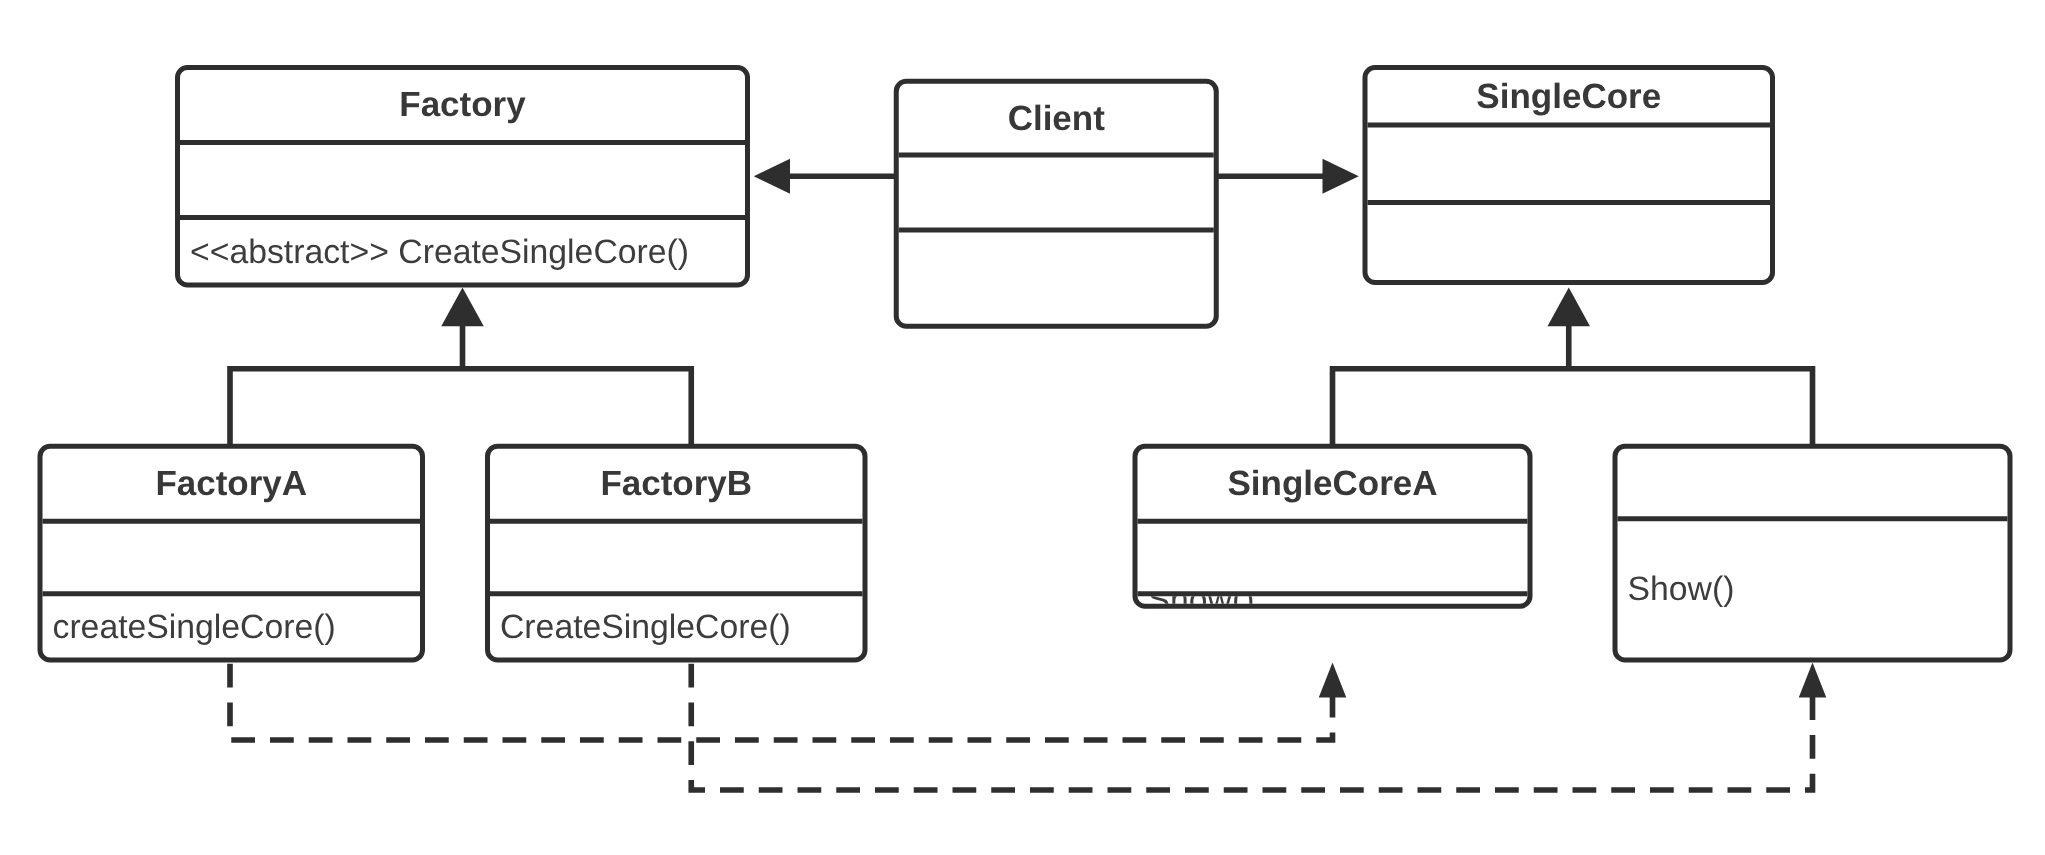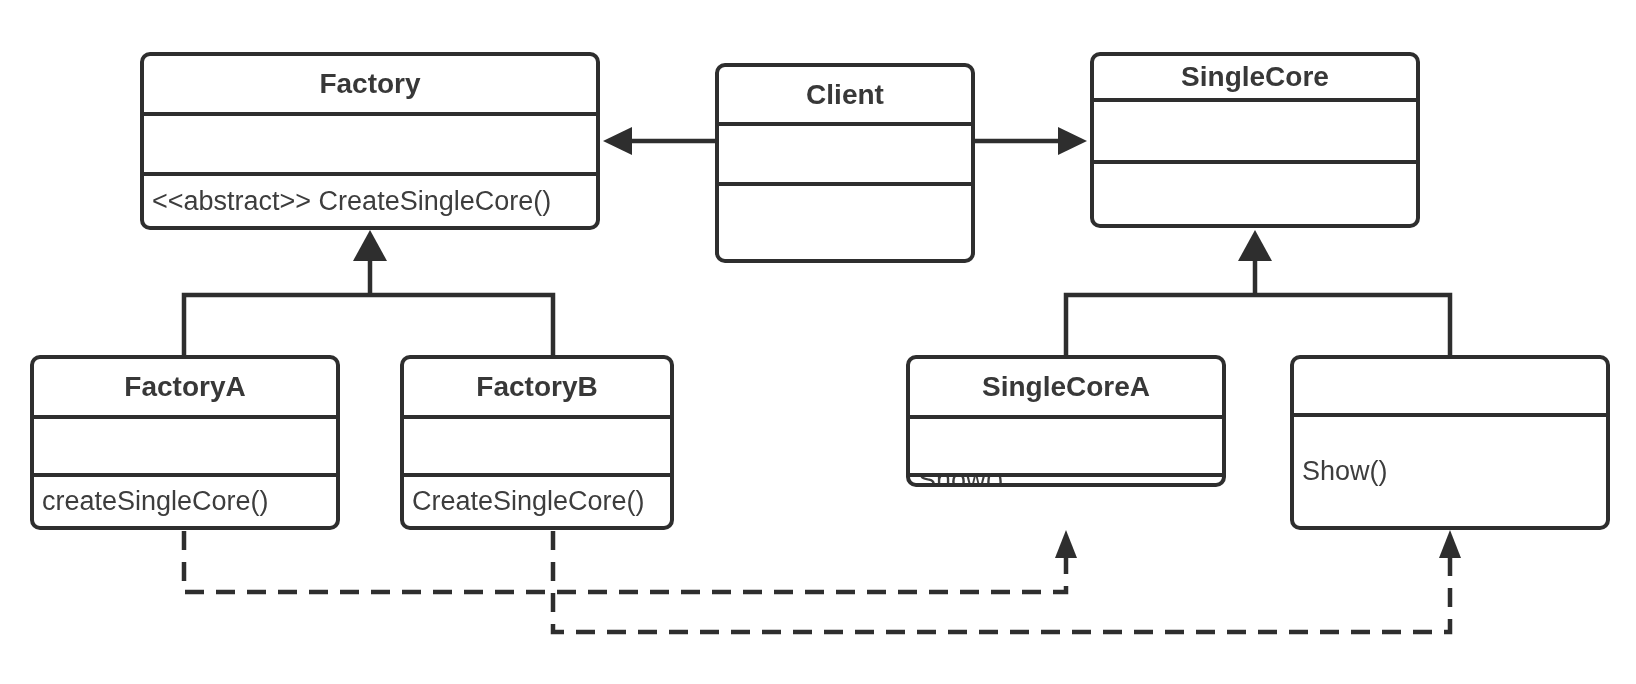--- a/index.html
+++ b/index.html
@@ -119,21 +119,21 @@
     <div class="cb-title" style="height:46px">SingleCore</div>
     <div class="cb-attrs" style="height:62px"></div>
   </div>
 
   <div class="class-box" style="left:30px;top:355px;width:310px;height:175px">
     <div class="cb-title" style="height:60px">FactoryA</div>
     <div class="cb-attrs" style="height:58px"></div>
     <div class="cb-methods">createSingleCore()</div>
   </div>
 
-  <div class="class-box" style="left:400px;top:355px;width:274px;height:175px">
+  <div class="class-box" style="left:388px;top:355px;width:306px;height:175px">
     <div class="cb-title" style="height:60px">FactoryB</div>
     <div class="cb-attrs" style="height:58px"></div>
     <div class="cb-methods">CreateSingleCore()</div>
   </div>
 
   <div class="class-box" style="left:906px;top:355px;width:320px;height:132px">
     <div class="cb-title" style="height:60px">SingleCoreA</div>
     <div class="cb-attrs" style="height:58px"></div>
     <div class="cb-methods">Show()</div>
   </div>

